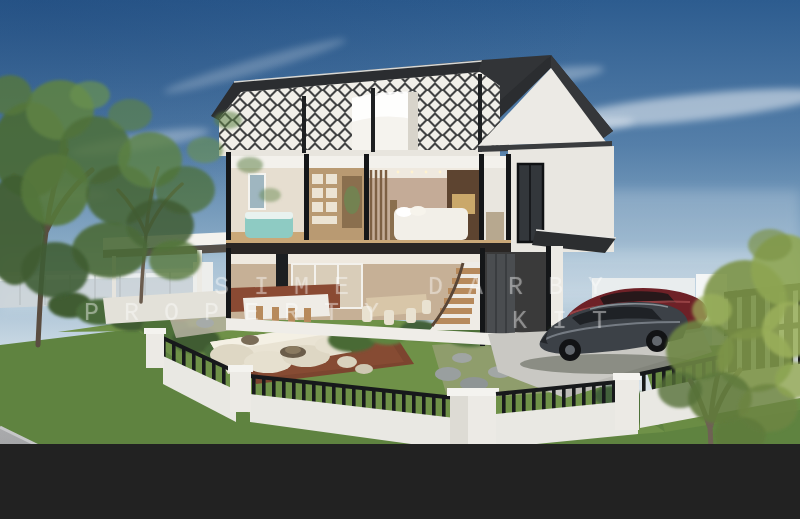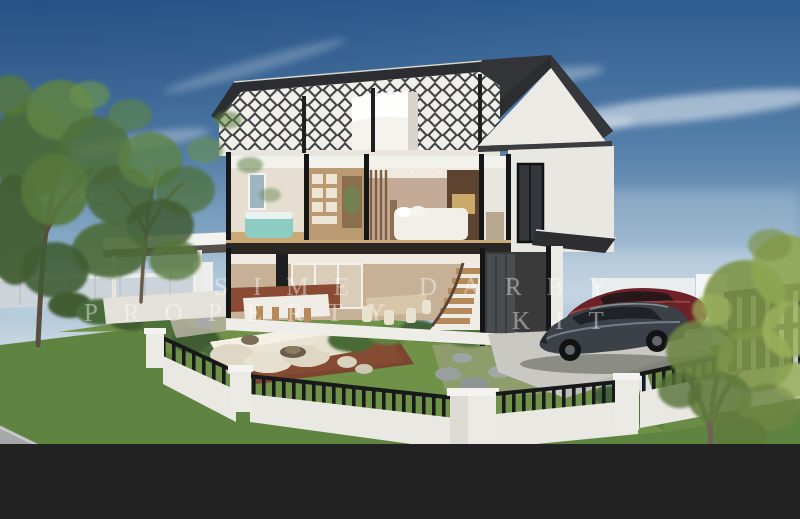--- a/index.html
+++ b/index.html
@@ -1,17 +1,17 @@
 <!DOCTYPE html>
 <html><head>
 <meta charset="utf-8">
 <style>
   html,body{margin:0;padding:0;background:#222;}
   #stage{position:relative;width:800px;height:444px;overflow:hidden;
-         font-family:Liberation Serif, serif;}
+         font-family:Liberation Mono, monospace;}
   #stage svg{position:absolute;left:0;top:0;display:block;}
   .wm{position:absolute;color:rgba(255,255,255,0.36);font-size:25px;
       font-weight:400;letter-spacing:25px;white-space:pre;
       text-shadow:0 0 2px rgba(255,255,255,0.15);pointer-events:none;}
   .wm1{left:214px;top:273px;word-spacing:14px;}
   .wm2{left:84px;top:299px;}
   .wm3{left:512px;top:299px;margin-top:8px;}
 </style>
 </head>
 <body>

